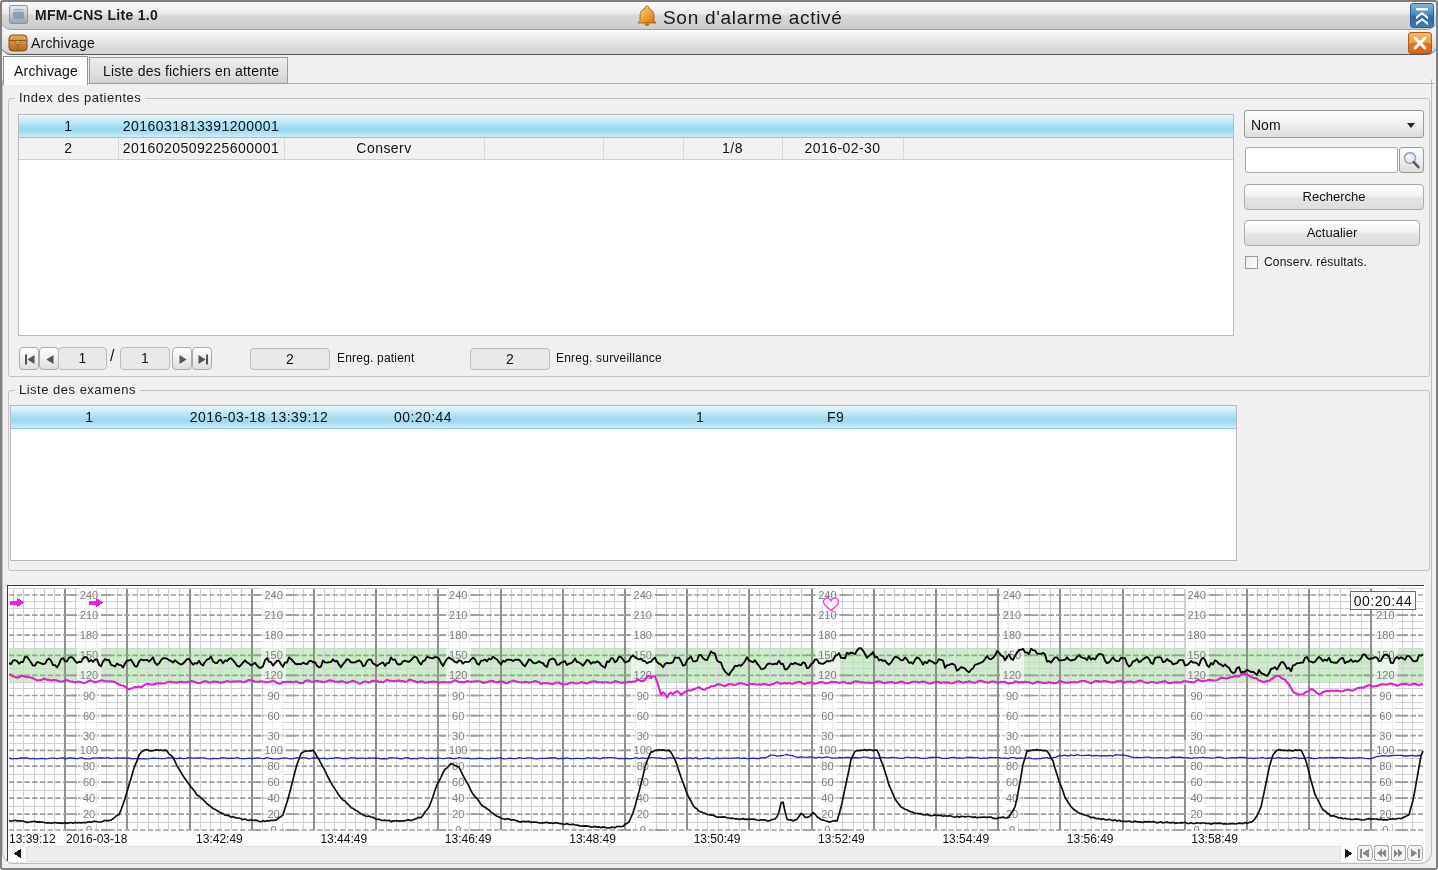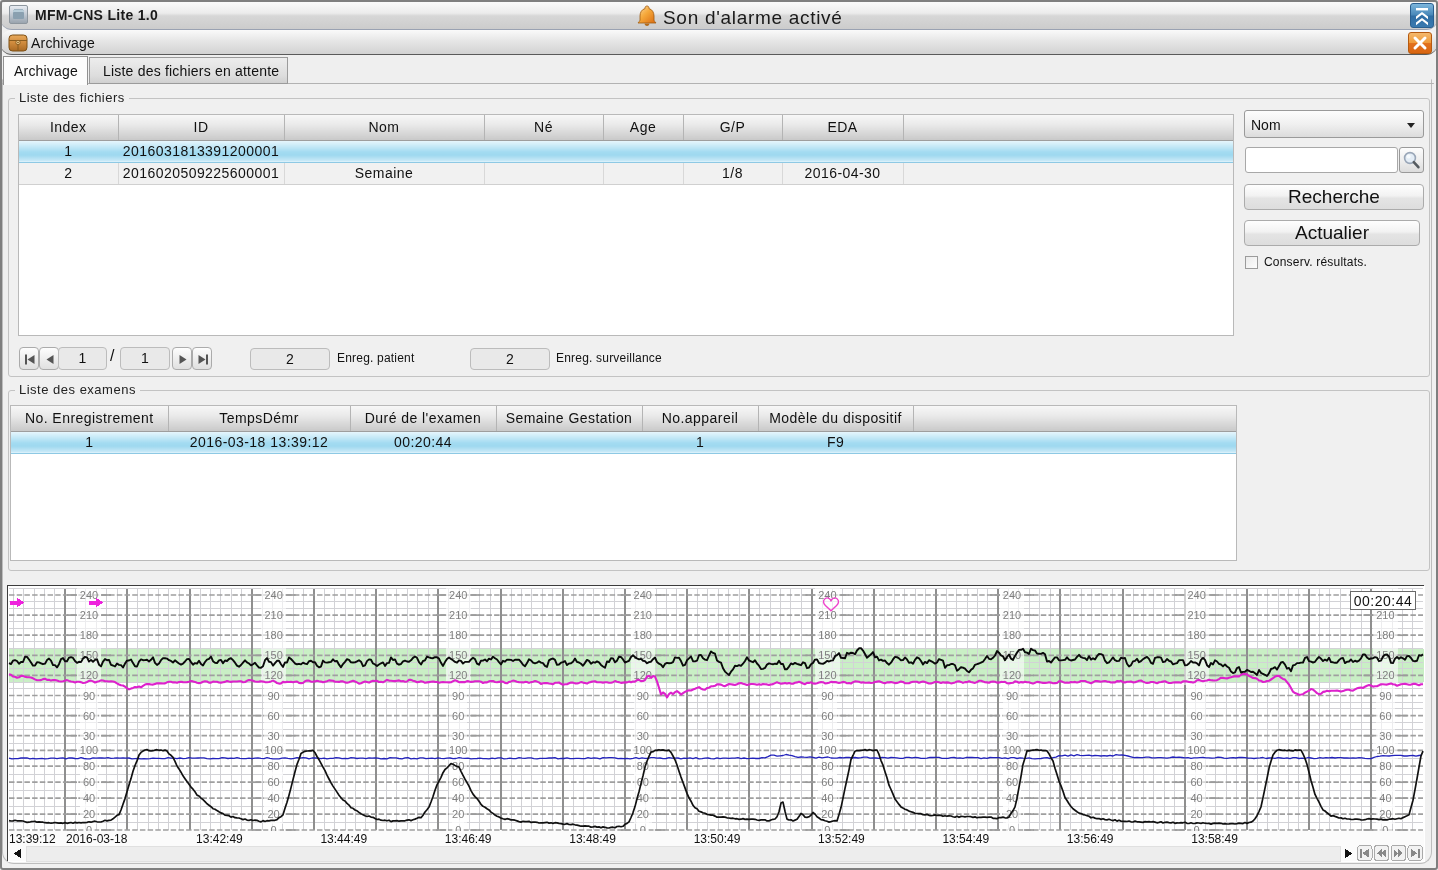--- a/index.html
+++ b/index.html
@@ -45,21 +45,21 @@
   border-right:1px solid #b4b4b4; border-bottom:1px solid #9e9e9e; }
 table.grid th:last-child { border-right:none; }
 table.grid td { height:22px; text-align:center; border-right:1px solid #d8d8d8; border-bottom:1px solid #d0d0d0; }
 table.grid td:last-child { border-right:none; }
 tr.alt td { background:#f1f1f1; }
 tr.sel td { border-right-color:transparent; border-bottom-color:#8ec9e4;
   background:linear-gradient(180deg,#e9f7fd 0%,#c3e8f7 30%,#a3dbf1 55%,#9ed8ef 70%,#cdebf8 100%); }
 .tablebox { position:absolute; background:#ffffff; border:1px solid #b9b9b9; }
 .btn { position:absolute; border:1px solid #ababab; border-radius:4px;
   background:linear-gradient(180deg,#fefefe 0%,#f2f2f2 45%,#e4e4e4 55%,#dddddd 100%);
-  font-size:19px; color:#111; text-align:center; }
+  font-size:13px; color:#111; text-align:center; }
 .numbox { position:absolute; border:1px solid #bcbcbc; border-radius:4px; background:#e9e9e9;
   font-size:14px; color:#111; text-align:center; }
 .navbtn { position:absolute; width:20px; height:23px; border:1px solid #ababab; border-radius:4px;
   background:linear-gradient(180deg,#fdfdfd 0%,#eeeeee 50%,#e0e0e0 100%); }
 .navbtn svg { position:absolute; left:0; top:0; }
 .lbl { position:absolute; font-size:12px; letter-spacing:0.2px; color:#111; }
 .combo { position:absolute; left:1244px; top:110px; width:180px; height:28px; border:1px solid #9a9a9a; border-radius:3px;
   background:linear-gradient(180deg,#fdfdfd 0%,#f0f0f0 50%,#dcdcdc 100%); }
 .combo span { position:absolute; left:6px; top:6px; font-size:14px; color:#111; }
 .combo .car { position:absolute; right:8px; top:12px; width:0; height:0;
@@ -125,63 +125,53 @@
 <div class="abs tabstrip"></div>
 <div class="abs tabline"></div>
 <div class="tab2">
     <span>Liste des fichiers en attente</span>
   </div>
 <div class="tab1">
     <span>Archivage</span>
   </div>
 
 <div class="gbox" style="left:8px; top:98px; width:1422px; height:279px;">
-  <div class="glabel">Liste des fichiers</div>
+  <div class="glabel">Index des patientes</div>
 </div>
 <div class="tablebox" style="left:18px; top:114px; width:1216px; height:222px;">
   <table class="grid">
     <colgroup>
         <col style="width:99px">
         <col style="width:166px">
         <col style="width:200px">
         <col style="width:119px">
         <col style="width:80px">
         <col style="width:99px">
         <col style="width:121px">
         <col>
       </colgroup>
     <tbody>
-        <tr>
-          <th>Index</th>
-          <th>ID</th>
-          <th>Nom</th>
-          <th>Né</th>
-          <th>Age</th>
-          <th>G/P</th>
-          <th>EDA</th>
-          <th></th>
-        </tr>
     <tr class="sel">
           <td>1</td>
           <td>2016031813391200001</td>
           <td></td>
           <td></td>
           <td></td>
           <td></td>
           <td></td>
           <td></td>
         </tr>
     <tr class="alt">
           <td>2</td>
           <td>2016020509225600001</td>
-          <td>Semaine</td>
+          <td>Conserv</td>
           <td></td>
           <td></td>
           <td>1/8</td>
-          <td>2016-04-30</td>
+          <td>2016-02-30</td>
           <td></td>
         </tr>
   </tbody>
     </table>
 </div>
 
 <div class="combo">
     <span>Nom</span>
     <div class="car"></div>
   </div>
@@ -234,29 +224,20 @@
     <colgroup>
         <col style="width:157px">
         <col style="width:182px">
         <col style="width:146px">
         <col style="width:146px">
         <col style="width:116px">
         <col style="width:155px">
         <col>
       </colgroup>
     <tbody>
-        <tr>
-          <th>No. Enregistrement</th>
-          <th>TempsDémr</th>
-          <th>Duré de l'examen</th>
-          <th>Semaine Gestation</th>
-          <th>No.appareil</th>
-          <th>Modèle du dispositif</th>
-          <th></th>
-        </tr>
     <tr class="sel">
           <td>1</td>
           <td>2016-03-18 13:39:12</td>
           <td>00:20:44</td>
           <td></td>
           <td>1</td>
           <td>F9</td>
           <td></td>
         </tr>
   </tbody>

